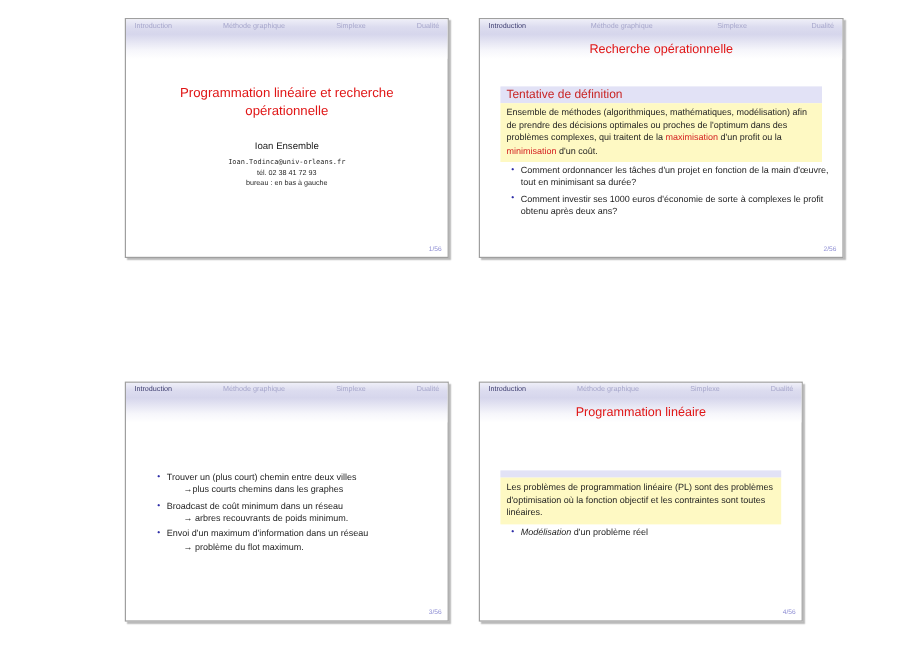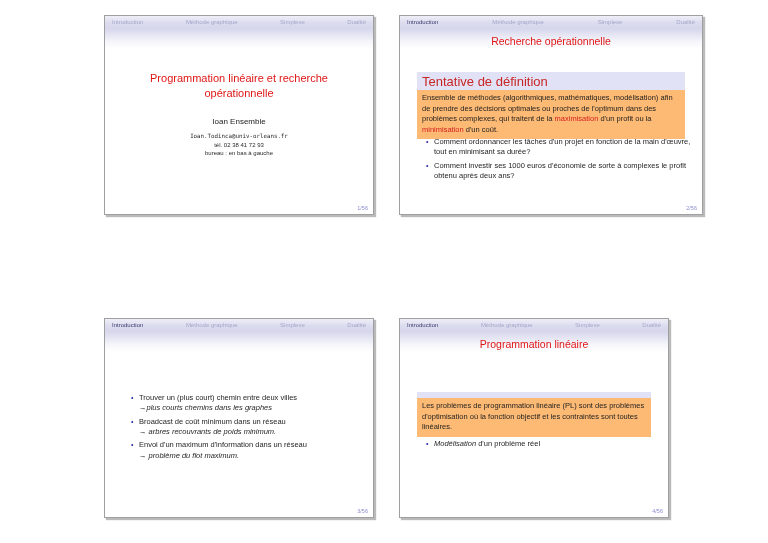--- a/index.html
+++ b/index.html
@@ -51,41 +51,41 @@
     position:absolute;top:117px;left:0;right:0;
     text-align:center;color:#2a2a2a;font-size:6px;line-height:1.38;
   }
   .contact .mono{font-family:"DejaVu Sans Mono", monospace;font-size:5.8px;}
 
   
   .block{position:absolute;left:17px;right:17px;}
   #s2 .block{top:56px;}
   #s4 .block{top:73px;}
   .block-title{
-    background:#e2e2f6;color:#c82525;font-size:13px;
+    background:#e2e2f6;color:#c82525;font-size:10px;
     padding:2px 5px 1px 5px;min-height:3px;
   }
   .block-body{
-    background:#fdba74;color:#1f1f1f;font-size:7.5px;line-height:1.4;
+    background:#fef9c3;color:#1f1f1f;font-size:7.5px;line-height:1.4;
     padding:3px 5px 4px 5px;
   }
   .alert{color:#d42020;}
   .it{font-style:italic;}
 
   
   .bullets{position:absolute;left:26px;right:10px;}
   #s2 .bullets{top:121px;}
   #s3 .bullets{top:74px;}
   #s4 .bullets{top:120px;}
   .b-item{display:flex;margin-bottom:3px;}
   .b-dot{
     color:#2b2ba6;font-size:7px;line-height:10px;width:8px;flex:0 0 8px;
   }
   .b-text{color:#1f1f1f;font-size:7.5px;line-height:1.38;}
-  .b-sub{margin-left:0;font-style:italic;}
+  .b-sub{margin-left:14px;}
 
   .pagenum{
     position:absolute;bottom:3px;right:5px;
     font-size:5.5px;color:#8f8fd4;
   }
 </style>
 </head>
 <body>
 
 <div class="page">

